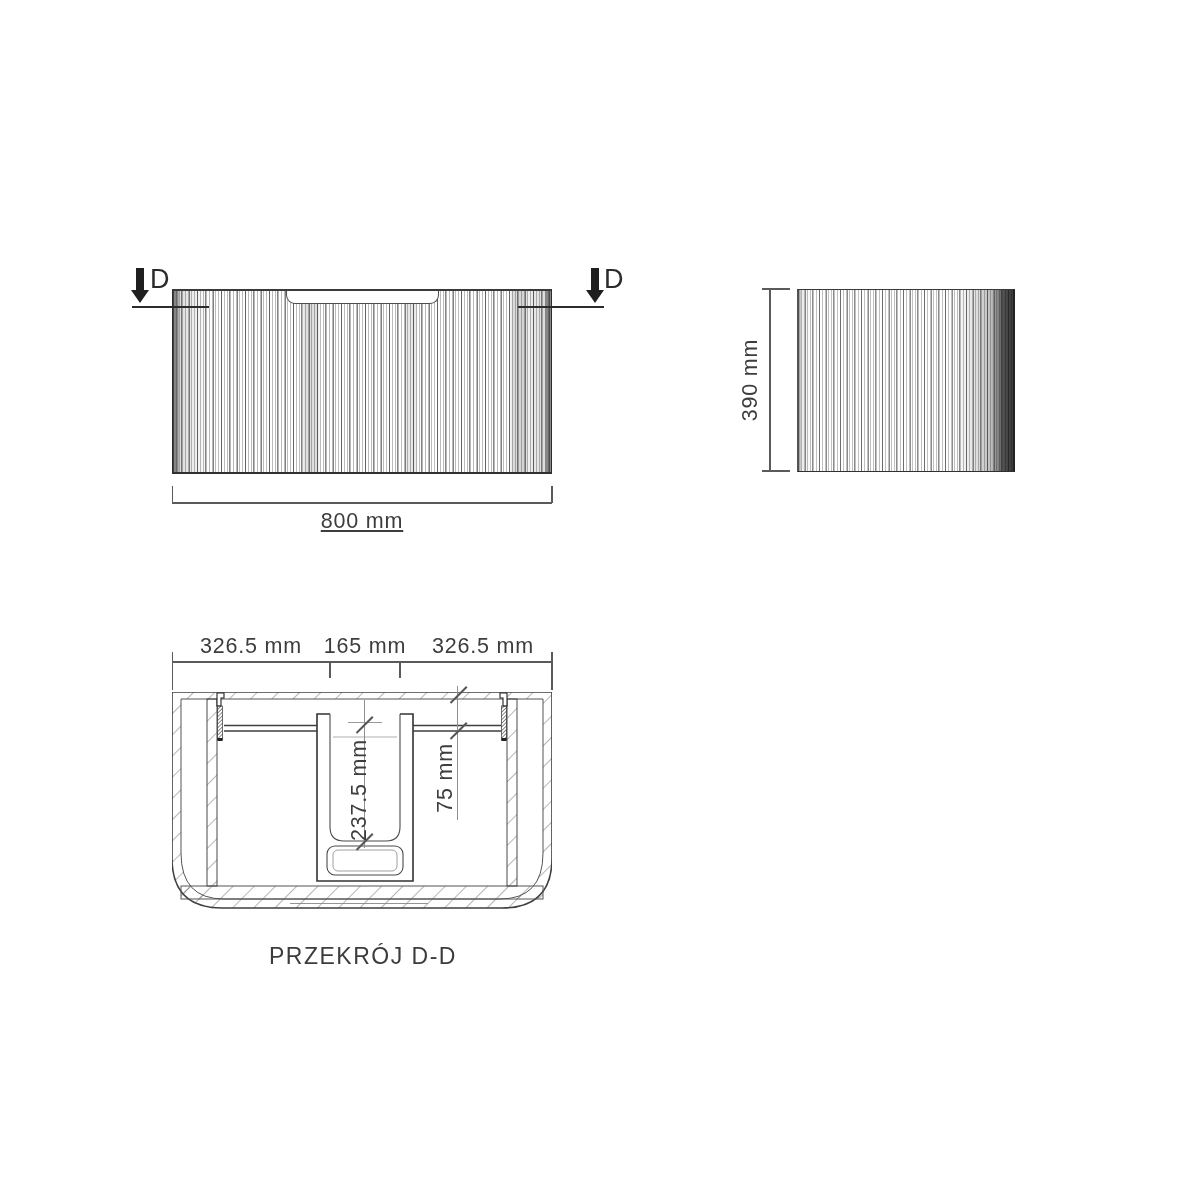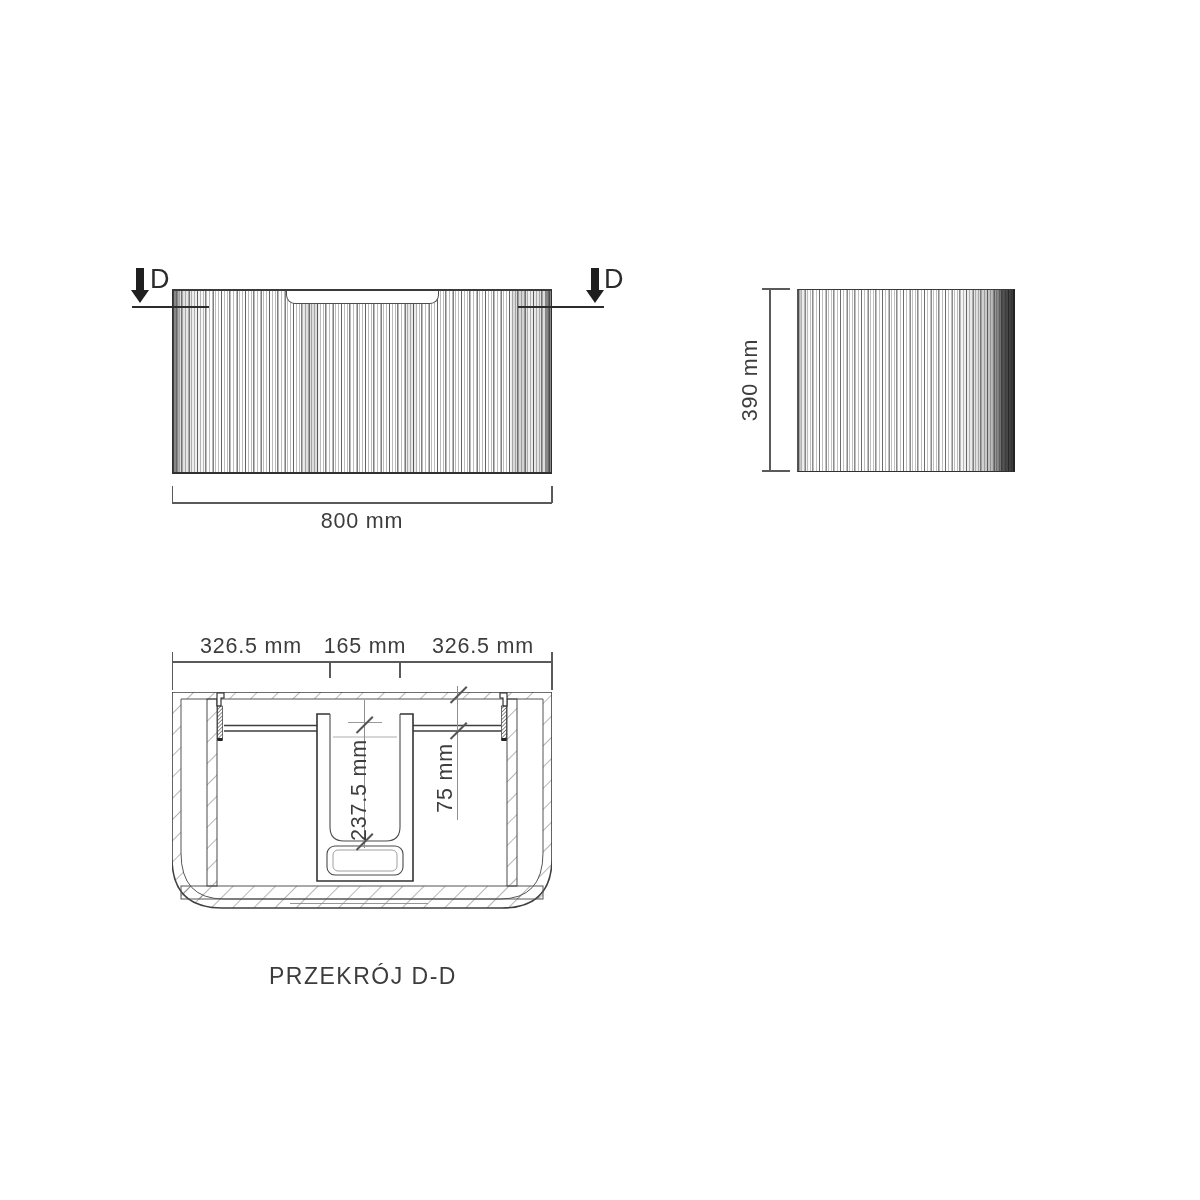--- a/index.html
+++ b/index.html
@@ -67,21 +67,21 @@
   <div class="abs cut-label" style="left:150px;top:266px;">D</div>
 
   <div class="abs cut-line" style="left:518px;top:306px;width:86px;"></div>
   <div class="abs arrow-shaft" style="left:591px;top:268px;"></div>
   <div class="abs arrow-head" style="left:586px;top:290px;"></div>
   <div class="abs cut-label" style="left:604px;top:266px;">D</div>
 
   <div class="abs tick-v" style="left:171.5px;top:486px;height:17px;"></div>
   <div class="abs tick-v" style="left:551px;top:486px;height:17px;"></div>
   <div class="abs dline-h" style="left:172px;top:502px;width:380px;"></div>
-  <div class="abs dim-text" style="left:262px;top:509px;width:200px;">800 mm</div>
+  <div class="abs dim-text" style="left:262px;top:509px;width:200px;text-decoration:underline;">800 mm</div>
 
   <div class="abs side-view"></div>
 
   <div class="abs tick-h" style="left:762px;top:288px;width:28px;"></div>
   <div class="abs tick-h" style="left:762px;top:470px;width:28px;"></div>
   <div class="abs dline-v" style="left:769px;top:289px;height:183px;"></div>
   <div class="abs dim-text rot" style="left:694px;top:368px;width:112px;height:24px;">390 mm</div>
 
   <svg class="abs" style="left:172px;top:692px;" width="380" height="218" viewBox="0 0 380 218">
     <defs>
@@ -132,15 +132,15 @@
   <div class="abs ref-h" style="left:348px;top:722px;width:34px;"></div>
   <div class="abs slash" style="left:353px;top:723.5px;"></div>
   <div class="abs slash" style="left:353px;top:840.5px;"></div>
   <div class="abs dim-text rot" style="left:305px;top:778px;width:108px;height:24px;">237.5 mm</div>
 
   <div class="abs gline-v" style="left:457px;top:686px;height:134px;"></div>
   <div class="abs slash" style="left:446.5px;top:694px;"></div>
   <div class="abs slash" style="left:446.5px;top:730px;"></div>
   <div class="abs dim-text rot" style="left:391px;top:766px;width:108px;height:24px;">75 mm</div>
 
-  <div class="abs section-title" style="left:213px;top:943px;width:300px;margin-top:20px;">PRZEKRÓJ D-D</div>
+  <div class="abs section-title" style="left:213px;top:943px;width:300px;">PRZEKRÓJ D-D</div>
 
 </div>
 
 </body></html>

